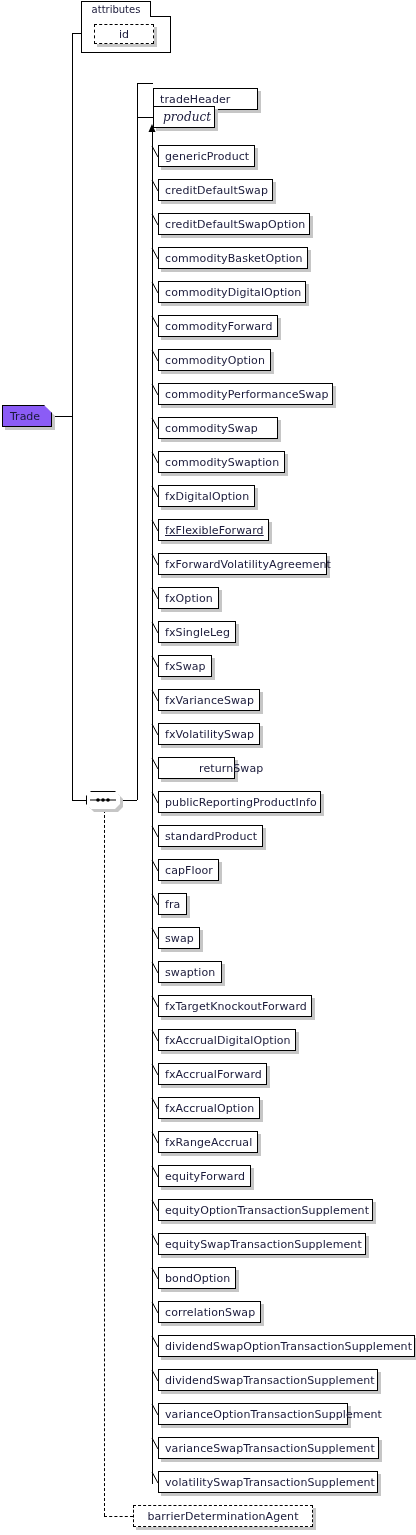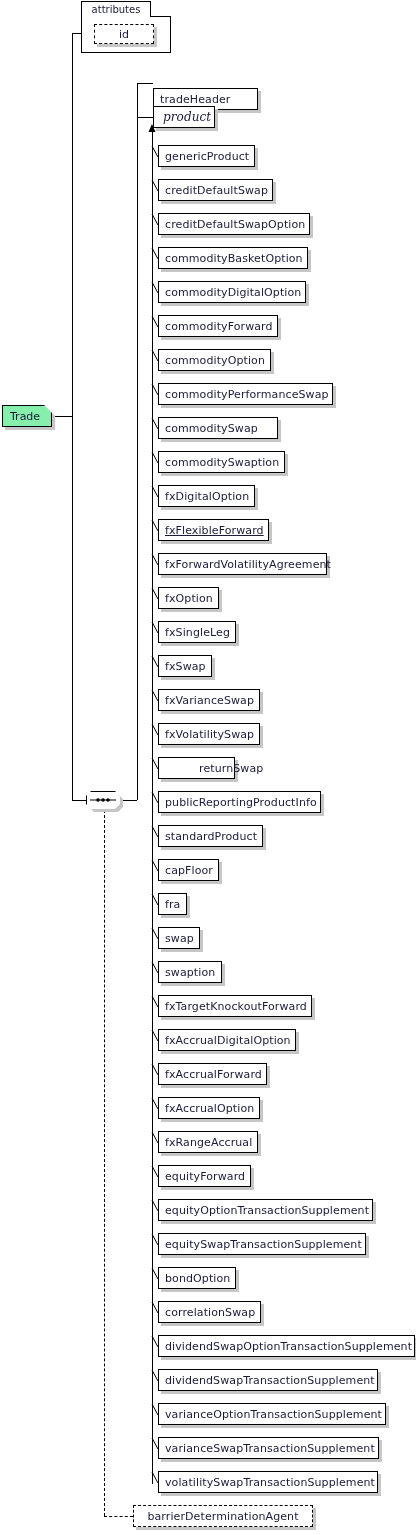--- a/index.html
+++ b/index.html
@@ -19,21 +19,21 @@
     font-size:11px;line-height:1;letter-spacing:.1px;
     box-shadow:3px 3px 0 0 #c6c6c6;
     z-index:4;
   }
   .node.optional{border:1px dashed #000;}
   .node.abstract{font-style:italic;font-family:"DejaVu Serif","Liberation Serif",serif;font-size:12px;}
 
   
   .rootnode{
     position:absolute;box-sizing:border-box;height:22px;
-    background:#86efac;font-size:11px;line-height:1;
+    background:#8b5cf6;font-size:11px;line-height:1;
     display:flex;align-items:center;padding:0 7px;
     border:1px solid #000;
     clip-path:polygon(0 0, calc(100% - 8px) 0, 100% 8px, 100% 100%, 0 100%);
     z-index:4;
   }
   .rootnode-shadow{
     position:absolute;background:#c6c6c6;z-index:3;
     clip-path:polygon(0 0, calc(100% - 8px) 0, 100% 8px, 100% 100%, 0 100%);
   }
 
@@ -218,20 +218,20 @@
       <div class="node" style="left: 158px; top: 1063px; width: 109px;">fxAccrualForward</div>
       <div class="node" style="left: 158px; top: 1097px; width: 102px;">fxAccrualOption</div>
       <div class="node" style="left: 158px; top: 1131px; width: 100px;">fxRangeAccrual</div>
       <div class="node" style="left: 158px; top: 1165px; width: 93px;">equityForward</div>
       <div class="node" style="left: 158px; top: 1199px; width: 215px;">equityOptionTransactionSupplement</div>
       <div class="node" style="left: 158px; top: 1233px; width: 208px;">equitySwapTransactionSupplement</div>
       <div class="node" style="left: 158px; top: 1267px; width: 78px;">bondOption</div>
       <div class="node" style="left: 158px; top: 1301px; width: 103px;">correlationSwap</div>
       <div class="node" style="left: 158px; top: 1335px; width: 257px;">dividendSwapOptionTransactionSupplement</div>
       <div class="node" style="left: 158px; top: 1369px; width: 220px;">dividendSwapTransactionSupplement</div>
-      <div class="node" style="left: 158px; top: 1403px; width: 228px;">varianceOptionTransactionSupplement</div>
+      <div class="node" style="left: 158px; top: 1403px; width: 190px;">varianceOptionTransactionSupplement</div>
       <div class="node" style="left: 158px; top: 1437px; width: 221px;">varianceSwapTransactionSupplement</div>
       <div class="node" style="left: 158px; top: 1471px; width: 220px;">volatilitySwapTransactionSupplement</div>
     </div>
 
   <div class="node optional" style="left:133px;top:1505px;width:180px;justify-content:center;">barrierDeterminationAgent</div>
 
 </div>
 
 </body></html>

